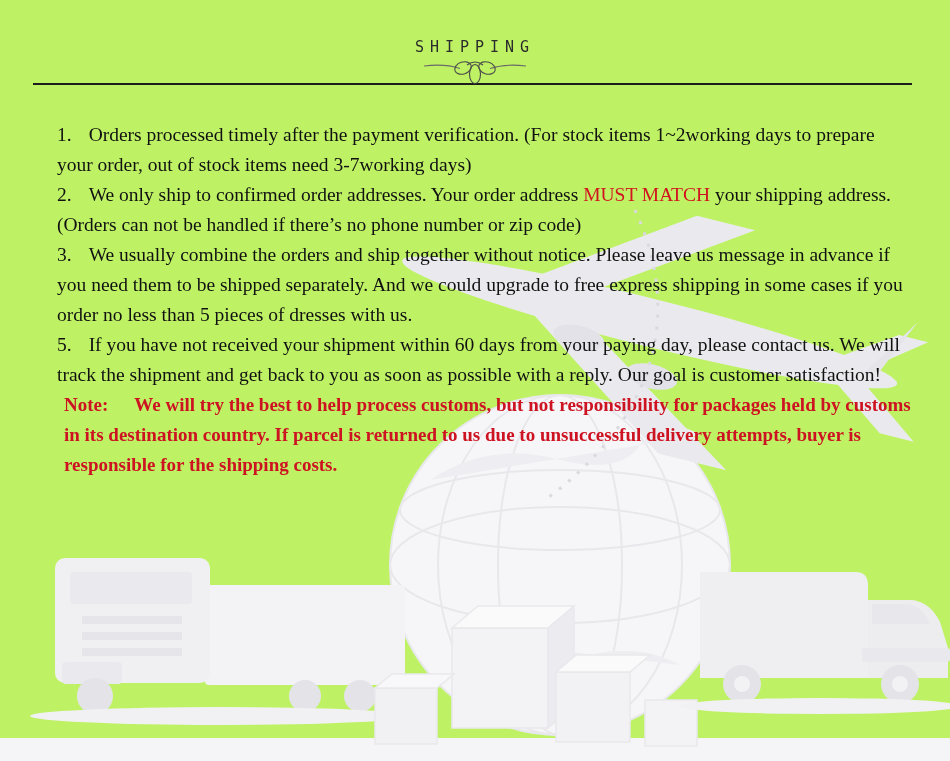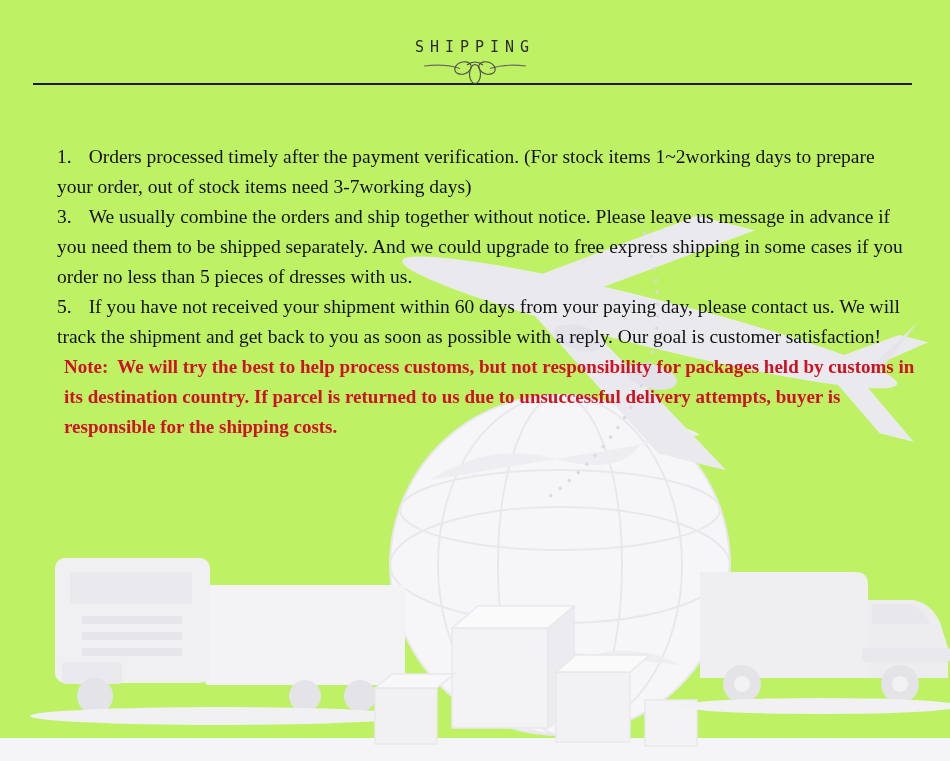--- a/index.html
+++ b/index.html
@@ -21,35 +21,35 @@
     display:inline-block;
   }
   .flourish{display:block;margin:1px auto 0;}
   .rule{
     position:absolute;left:33px;top:83px;width:879px;height:0;
     border-top:2px solid #1c1c1c;z-index:1;
   }
   
   .content{
     position:absolute;z-index:2;
-    left:57px;top:142px;width:852px;
+    left:57px;top:120px;width:852px;
     font-size:19.5px;line-height:30px;
   }
   .content p{margin:0;}
   .num{margin-right:17px;}
   .red{color:var(--accent,#d2121e);}
   .note{
     margin-top:29px;
     padding-left:7px;
     color:var(--note-red,#cd1322);
     font-weight:bold;
     font-size:19px;
     width:863px;
   }
-  .note-label{margin-right:9px;}
+  .note-label{margin-right:26px;}
 </style>
 </head>
 <body>
 
 <div class="page">
 
   <svg class="watermark" viewBox="0 0 950 761" aria-hidden="true">
 
     <rect x="0" y="738" width="950" height="23" fill="#f5f5f7"></rect>
 
@@ -124,18 +124,19 @@
         <ellipse cx="64" cy="11" rx="8.5" ry="6" transform="rotate(18 64 11)"></ellipse>
         <ellipse cx="52" cy="17" rx="5.5" ry="9.5"></ellipse>
         <path d="M44 8 Q 52 2 60 8"></path>
       </g>
     </svg>
   </div>
   <div class="rule"></div>
 
   <div class="content">
     <p><span class="num">1.</span><span>Orders processed timely after the payment verification. (For stock items 1~2working days to prepare your order, out of stock items need 3-7working days)</span></p>
+    <p><span class="num">2.</span><span>We only ship to confirmed order addresses. Your order address</span> <span class="red">MUST MATCH</span> <span>your shipping address.  (Orders can not be handled if there’s no phone number or zip code)</span></p>
     <p><span class="num">3.</span><span>We usually combine the orders and ship together without notice. Please leave us message in advance if you need them to be shipped separately. And we could upgrade to free express shipping in some cases if you order no less than 5 pieces of dresses with us.</span></p>
     <p><span class="num">5.</span><span>If you have not received your shipment within 60 days from your paying day, please contact us. We will track the shipment and get back to you as soon as possible with a reply. Our goal is customer satisfaction!</span></p>
     <p class="note"><span class="note-label">Note:</span><span>We will try the best to help process customs, but not responsibility for packages held by customs in its destination country. If parcel is returned to us due to unsuccessful delivery attempts, buyer is responsible for the shipping costs.</span></p>
   </div>
 
 </div>
 
 </body></html>

